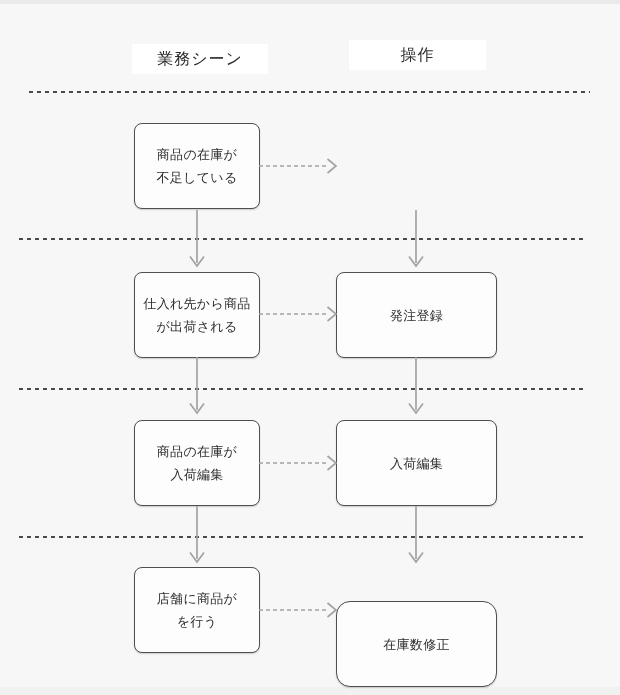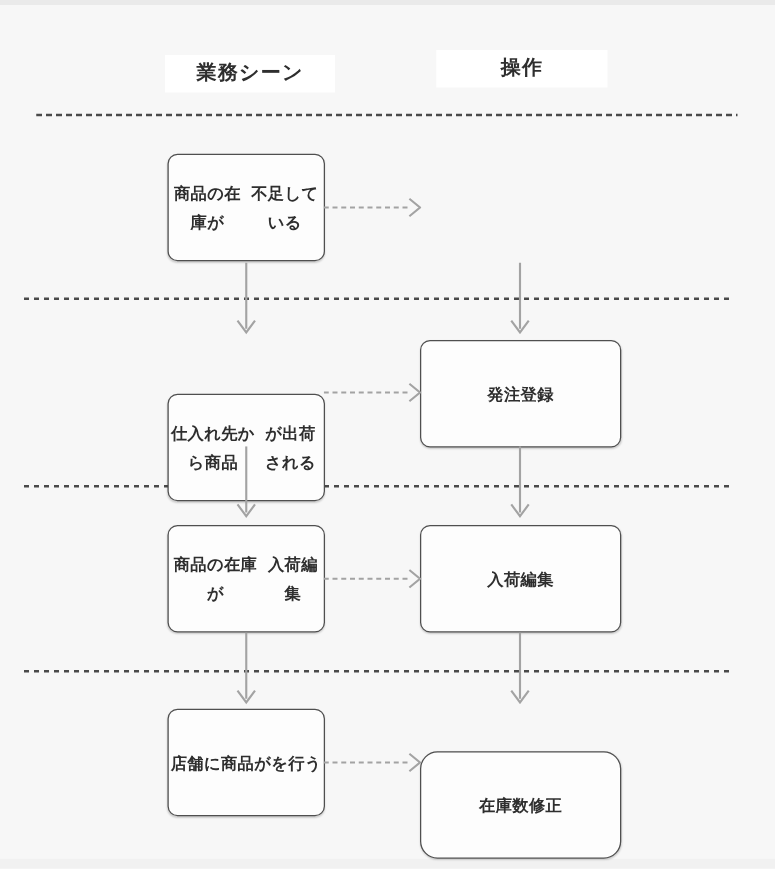--- a/index.html
+++ b/index.html
@@ -7,21 +7,20 @@
     margin: 0;
     padding: 0;
     font-family: "Liberation Sans", "DejaVu Sans", sans-serif;
   }
   .stage {
     position: relative;
     width: 620px;
     height: 695px;
     background: var(--page-bg, #f7f7f7);
     overflow: hidden;
-    font-weight: bold;
   }
   .strip {
     position: absolute;
     left: 0;
     width: 620px;
   }
   .strip.top    { top: 0; height: 4px; background: var(--top-strip, #eaeaea); }
   .strip.bottom { bottom: 0; height: 8px; background: var(--bottom-strip, #f1f1f1); }
 
   .col-header {
@@ -49,21 +48,21 @@
 
   .node {
     position: absolute;
     box-sizing: border-box;
     height: 86px;
     background: var(--box-bg, #fdfdfd);
     border: 1px solid var(--box-border, #4f4f4f);
     border-radius: 8px;
     box-shadow: 0 1px 1.5px rgba(0,0,0,0.18);
     display: flex;
-    flex-direction: row;
+    flex-direction: column;
     align-items: center;
     justify-content: center;
     text-align: center;
     color: var(--text, #2e2e2e);
     font-size: 13px;
     line-height: 23px;
     letter-spacing: 0.3px;
   }
   .node.scene     { left: 134px; width: 126px; }
   .node.operation { left: 336px; width: 161px; }
@@ -89,21 +88,21 @@
   <div class="separator" style="left:29px; top:91px;  width:561px;"></div>
   <div class="separator" style="left:19px; top:238px; width:566px;"></div>
   <div class="separator" style="left:19px; top:388px; width:566px;"></div>
   <div class="separator" style="left:19px; top:536px; width:566px;"></div>
 
   <div class="node scene" style="top:123px;">
     <span>商品の在庫が</span>
     <span>不足している</span>
   </div>
 
-  <div class="node scene" style="top:272px;margin-top:43px;">
+  <div class="node scene" style="top:272px;">
     <span>仕入れ先から商品</span>
     <span>が出荷される</span>
   </div>
   <div class="node operation" style="top:272px;">
     <span>発注登録</span>
     <span></span>
   </div>
 
   <div class="node scene" style="top:420px;">
     <span>商品の在庫が</span>

